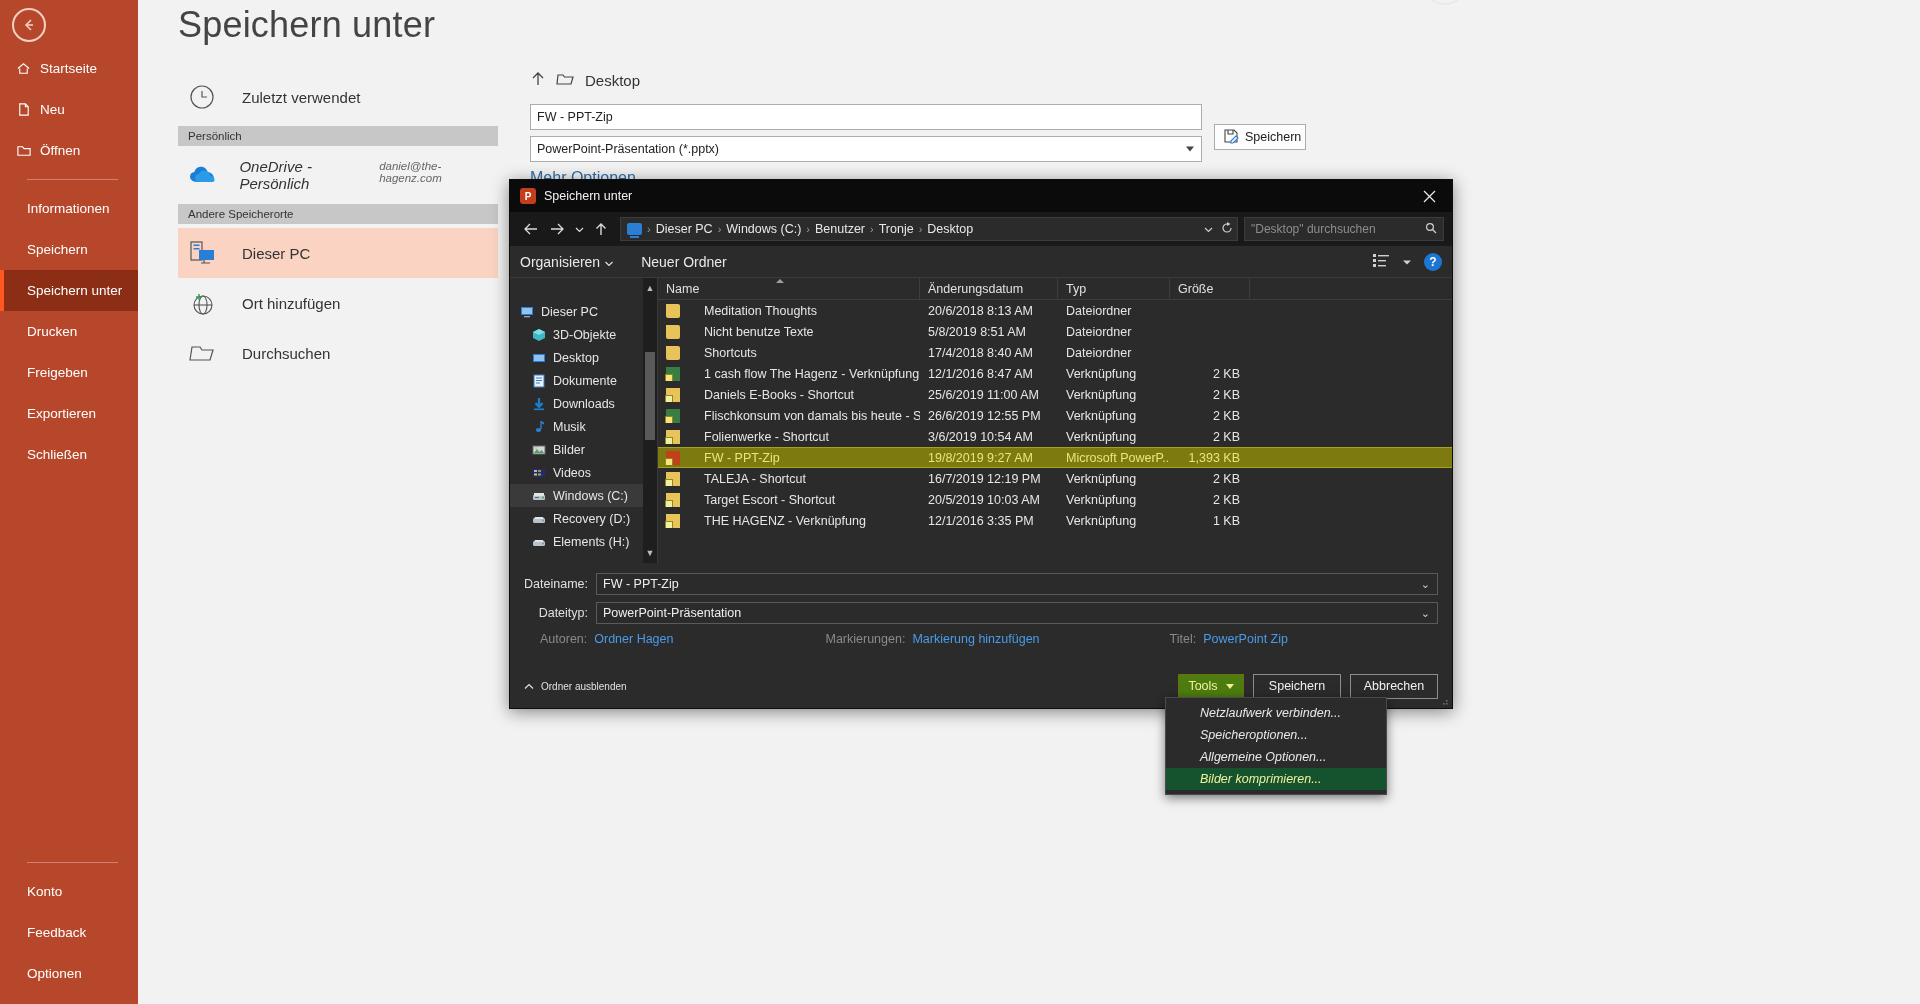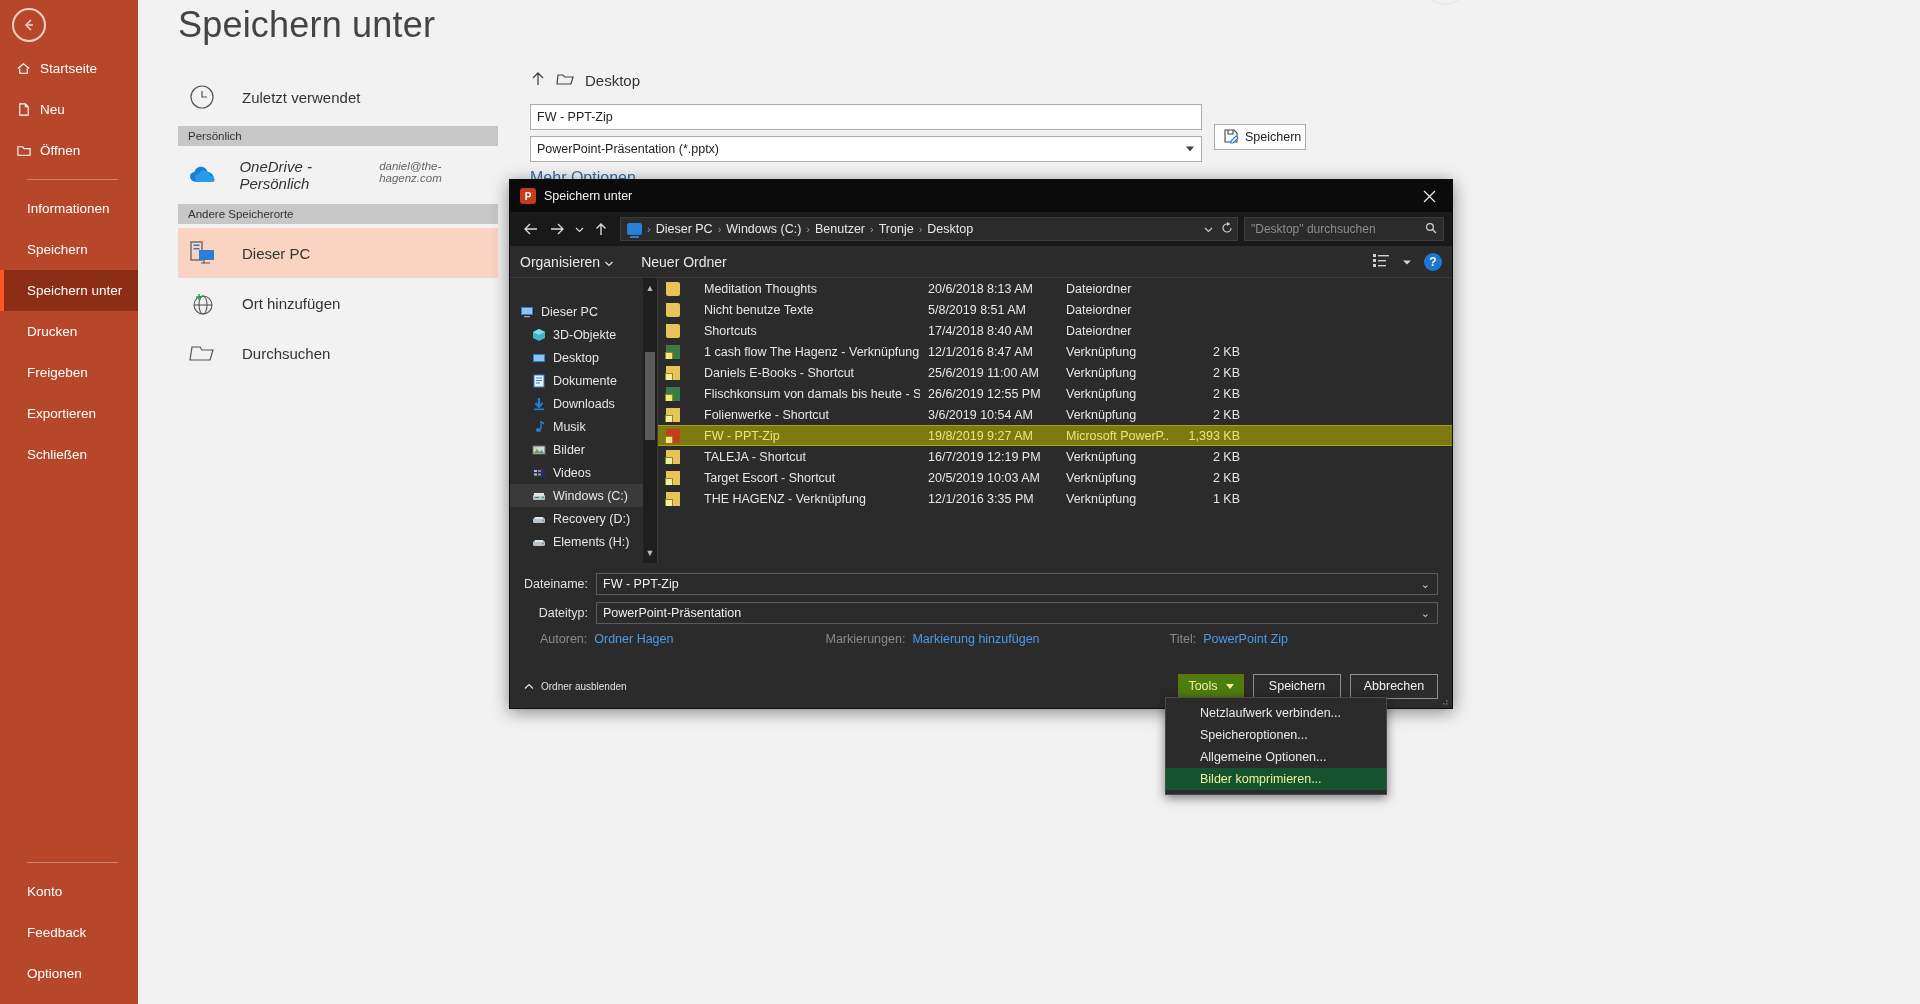--- a/index.html
+++ b/index.html
@@ -281,20 +281,21 @@
   .toolsmenu {
     position: absolute; left: 1165px; top: 697px;
     width: 222px; background: #2b2b2b; border: 1px solid #4a4a4a;
     padding: 4px 0; z-index: 50;
     box-shadow: 0 3px 10px rgba(0,0,0,0.5);
   }
   .tm-item {
     height: 22px; display: flex; align-items: center;
     padding-left: 34px; font-size: 12.5px; color: #e8e8e8; cursor: pointer;
     white-space: nowrap;
+    font-style: italic;
   }
   .tm-item.hl { background: #14532d; color: #f2f0a0; }
 </style>
 </head>
 <body>
 
 <div id="root">
 
   <div class="rail">
     <div class="rail-back">
@@ -711,20 +712,36 @@
         </div>
 
         <div class="tree-scroll">
           <span class="ar up">▲</span>
           <span class="thumb"></span>
           <span class="ar dn">▼</span>
         </div>
       </div>
 
       <div class="flist">
+        <div class="fhead">
+          <div class="c-name">
+            <span>Name</span>
+            <span class="sort-caret"></span>
+          </div>
+          <div class="c-date">
+            <span>Änderungsdatum</span>
+          </div>
+          <div class="c-type">
+            <span>Typ</span>
+          </div>
+          <div class="c-size" style="justify-content:flex-start !important; padding-left:8px;">
+            <span>Größe</span>
+          </div>
+          <div class="c-rest"></div>
+        </div>
 
         <div class="frow">
           <span class="f-name">
               <span class="ic ic-folder"></span>
               <span>Meditation Thoughts</span>
             </span>
           <span class="f-date">20/6/2018 8:13 AM</span>
           <span class="f-type">Dateiordner</span>
           <span class="f-size"></span>
         </div>

